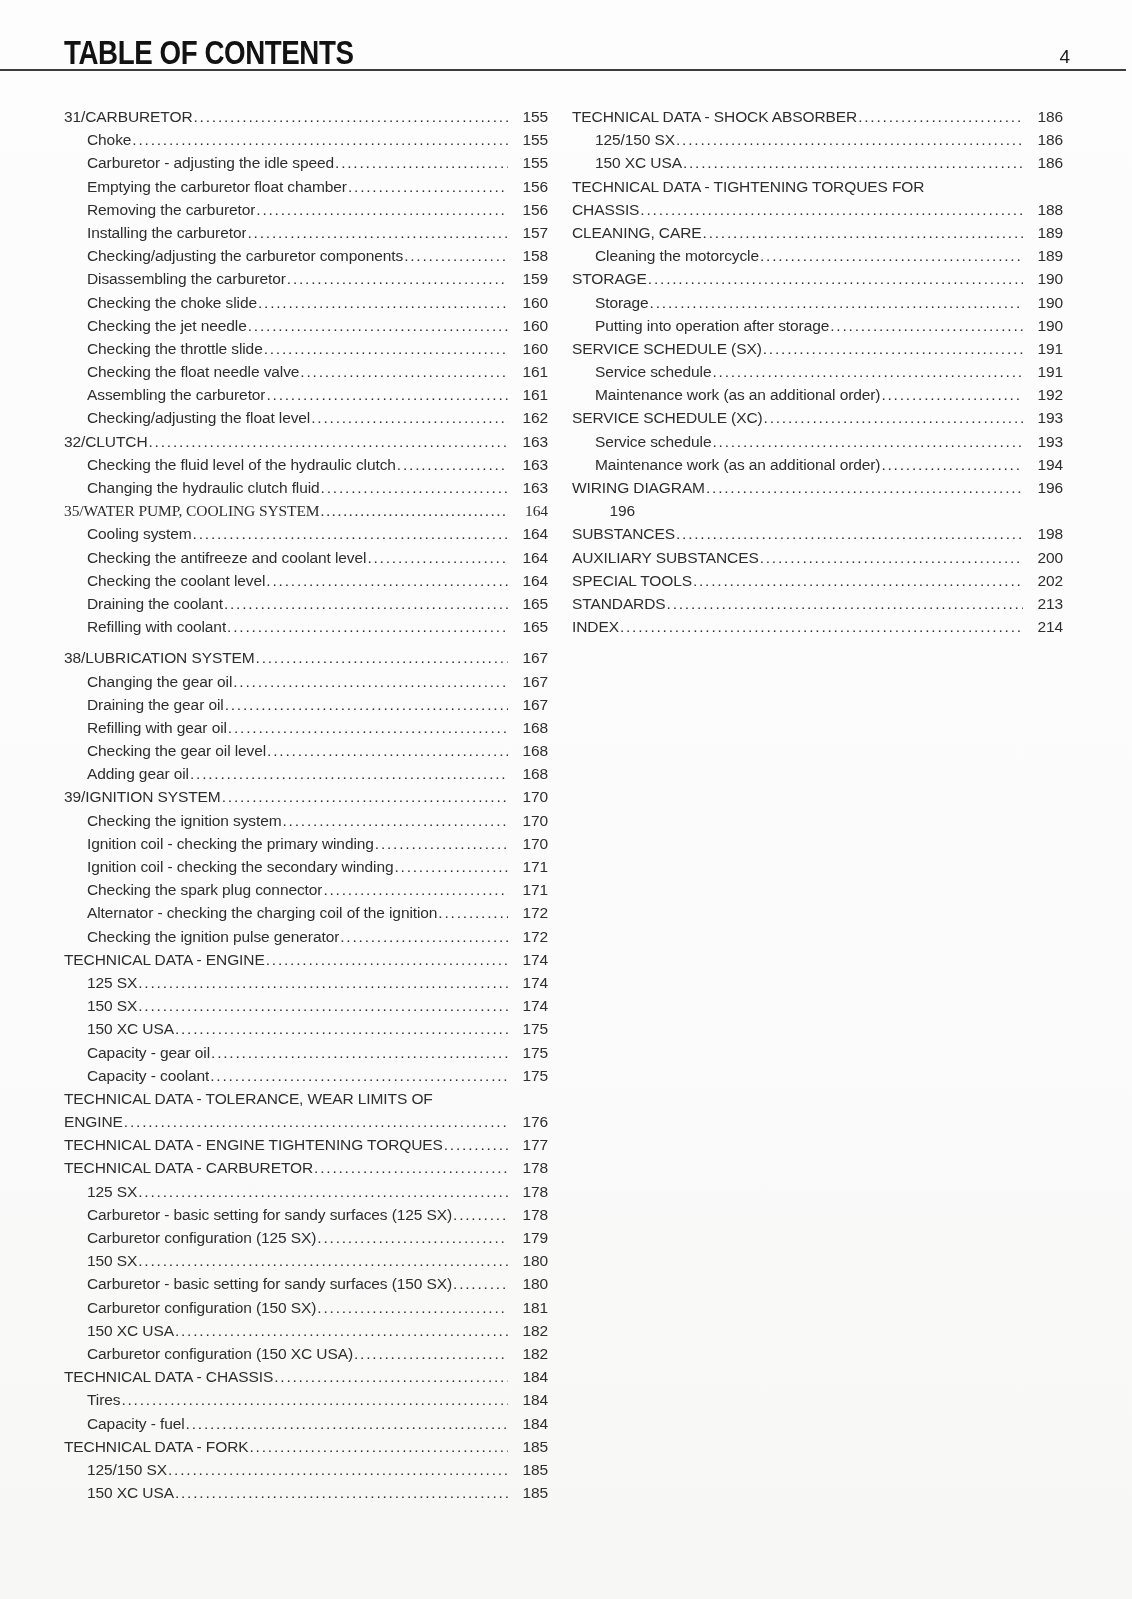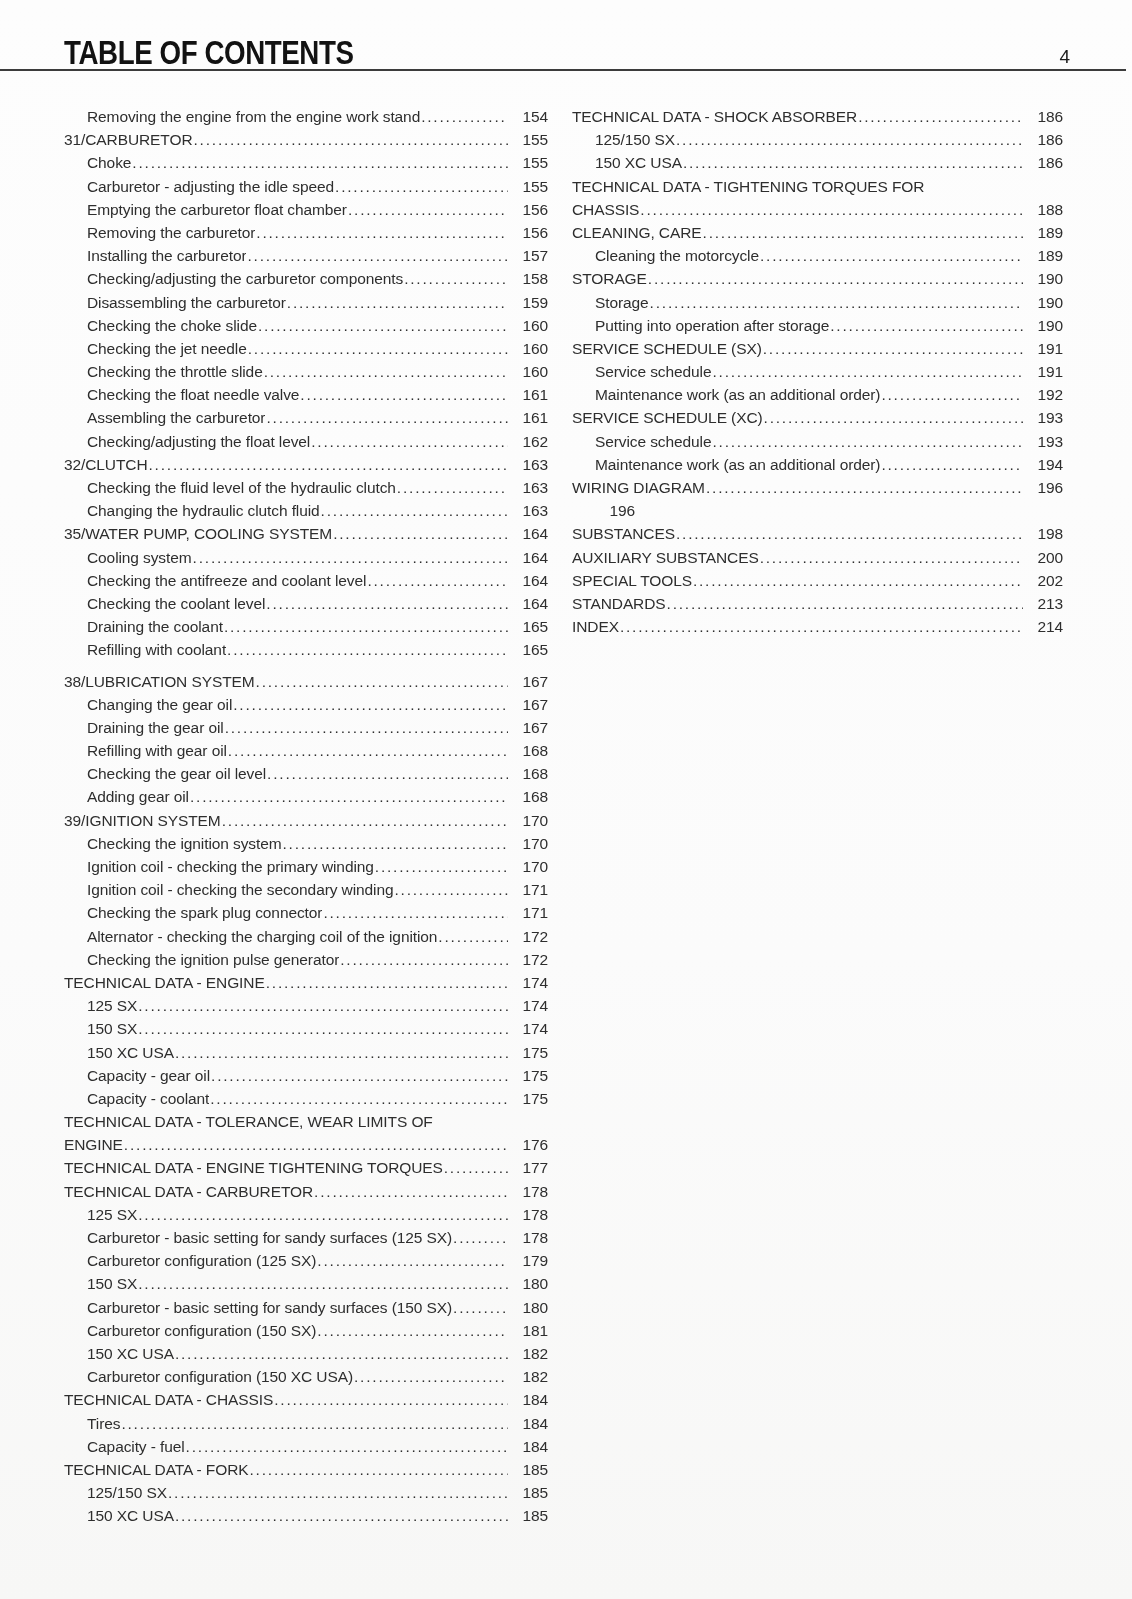--- a/index.html
+++ b/index.html
@@ -65,25 +65,20 @@
 <div class="page">
 
   <div class="header">
     <div class="title">TABLE OF CONTENTS</div>
     <div class="pageno">4</div>
     <div class="rule"></div>
   </div>
 
   <div class="toc">
     <section class="col col-left" id="col-left">
-        <div class="row" style="padding-left: 23px;">
-          <span class="label">Removing the engine from the engine work stand</span>
-          <span class="dots"></span>
-          <span class="pagenum">154</span>
-        </div>
         <div class="row" style="padding-left: 0px;">
           <span class="label">31/CARBURETOR</span>
           <span class="dots"></span>
           <span class="pagenum">155</span>
         </div>
         <div class="row" style="padding-left: 23px;">
           <span class="label">Choke</span>
           <span class="dots"></span>
           <span class="pagenum">155</span>
         </div>
@@ -155,21 +150,21 @@
         <div class="row" style="padding-left: 23px;">
           <span class="label">Checking the fluid level of the hydraulic clutch</span>
           <span class="dots"></span>
           <span class="pagenum">163</span>
         </div>
         <div class="row" style="padding-left: 23px;">
           <span class="label">Changing the hydraulic clutch fluid</span>
           <span class="dots"></span>
           <span class="pagenum">163</span>
         </div>
-        <div class="row" style="padding-left: 0px;">
+        <div class="row" style="padding-left: 0px; font-family: Liberation Serif, serif;">
           <span class="label">35/WATER PUMP, COOLING SYSTEM</span>
           <span class="dots"></span>
           <span class="pagenum">164</span>
         </div>
         <div class="row" style="padding-left: 23px;">
           <span class="label">Cooling system</span>
           <span class="dots"></span>
           <span class="pagenum">164</span>
         </div>
         <div class="row" style="padding-left: 23px;">

